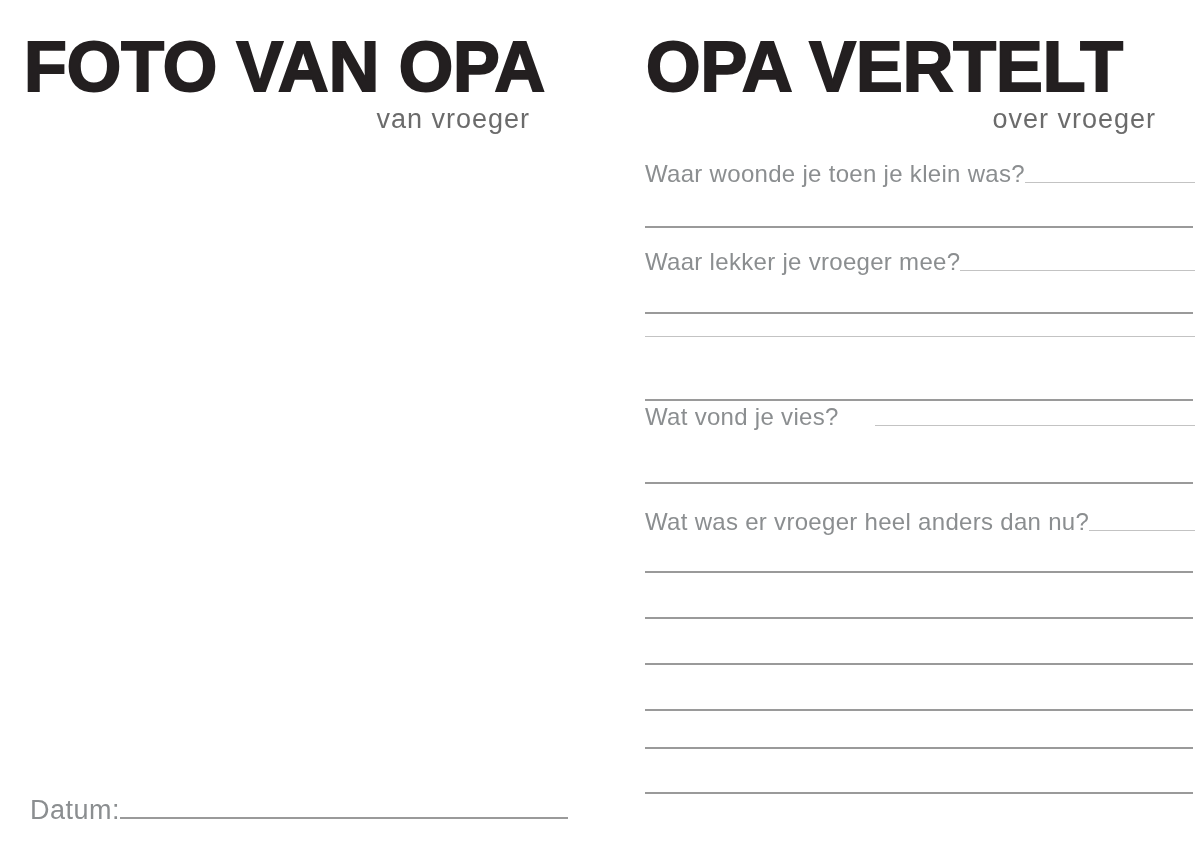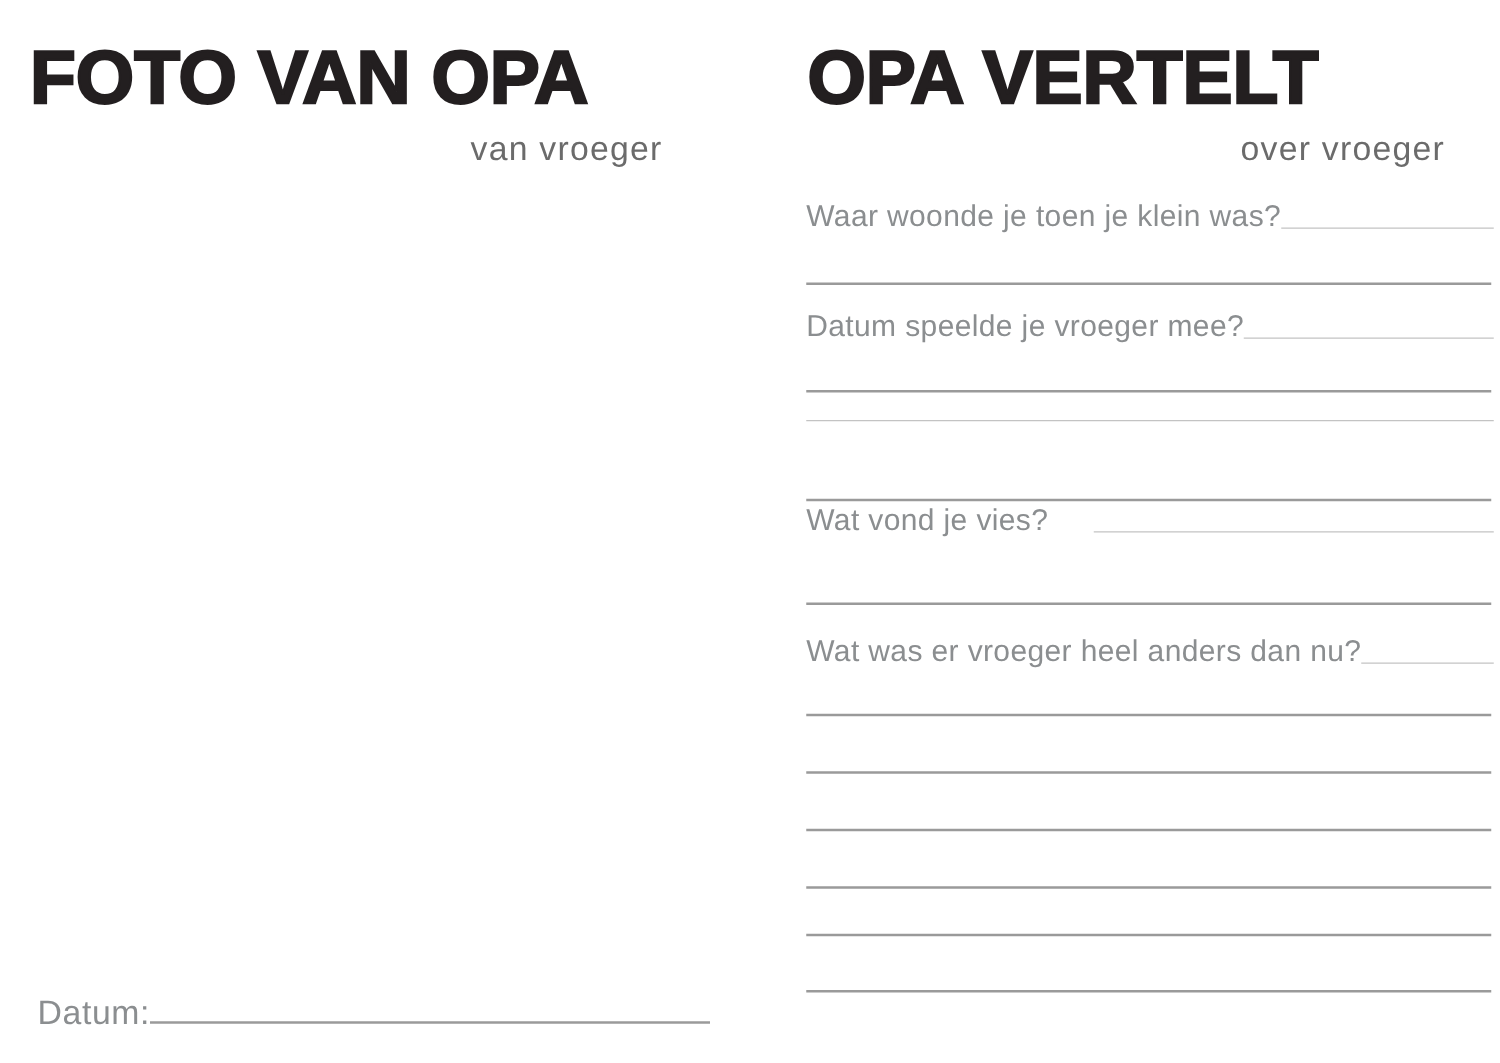--- a/index.html
+++ b/index.html
@@ -12,21 +12,21 @@
     width: 1200px;
     height: 850px;
     background: #ffffff;
     overflow: hidden;
     font-family: "Liberation Sans", sans-serif;
   }
   
   .big-title {
     position: absolute;
     top: 32px;
-    font-size: 60px;
+    font-size: 70px;
     line-height: 1;
     font-weight: 800;
     color: #231f20;
     -webkit-text-stroke: 2px #231f20;
     letter-spacing: 0px;
     white-space: nowrap;
   }
   .title-left  { left: 24px; }
   .title-right { left: 646px; }
   
@@ -120,21 +120,21 @@
 
   <div class="subtitle subtitle-right">over vroeger</div>
 
   <div class="q-row" style="top:160px;align-items:center;">
     <span class="q-text">Waar woonde je toen je klein was?</span>
     <span class="q-tail"></span>
   </div>
   <div class="answer-line" style="top:226px;"></div>
 
   <div class="q-row" style="top:248px;">
-    <span class="q-text">Datum speelde je vroeger mee?</span>
+    <span class="q-text">Waar lekker je vroeger mee?</span>
     <span class="q-tail"></span>
   </div>
   <div class="answer-line" style="top:312px;"></div>
 
   <div class="q-row" style="top:336px;">
     <span class="q-tail"></span>
   </div>
   <div class="answer-line" style="top:399px;"></div>
 
   <div class="q-row" style="top:403px;gap:36px;">

